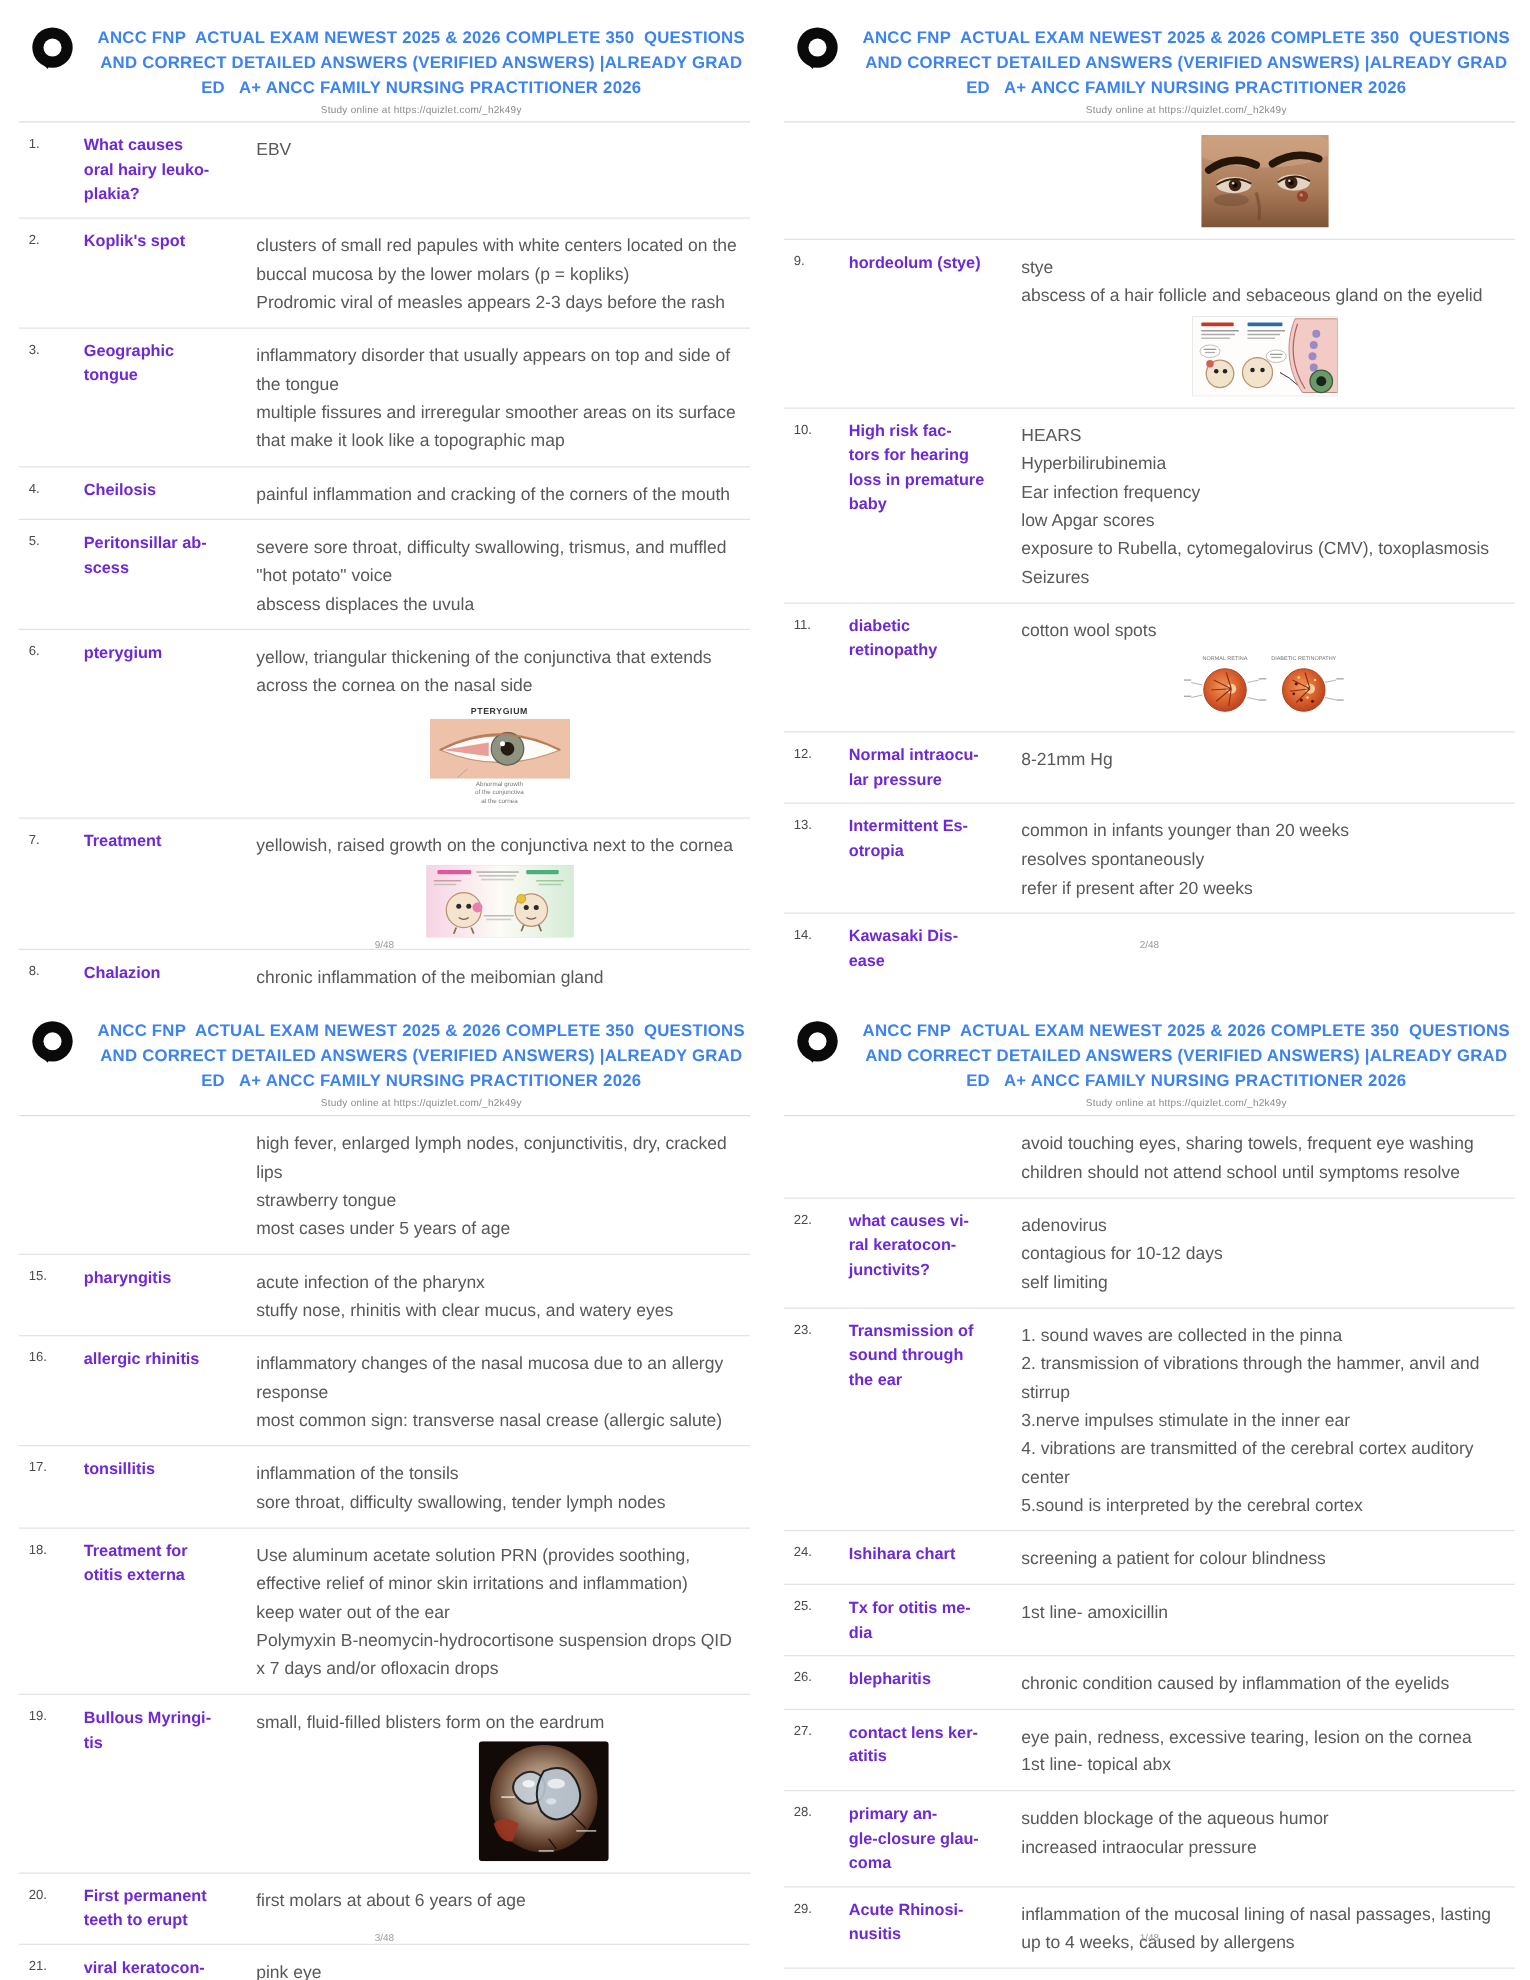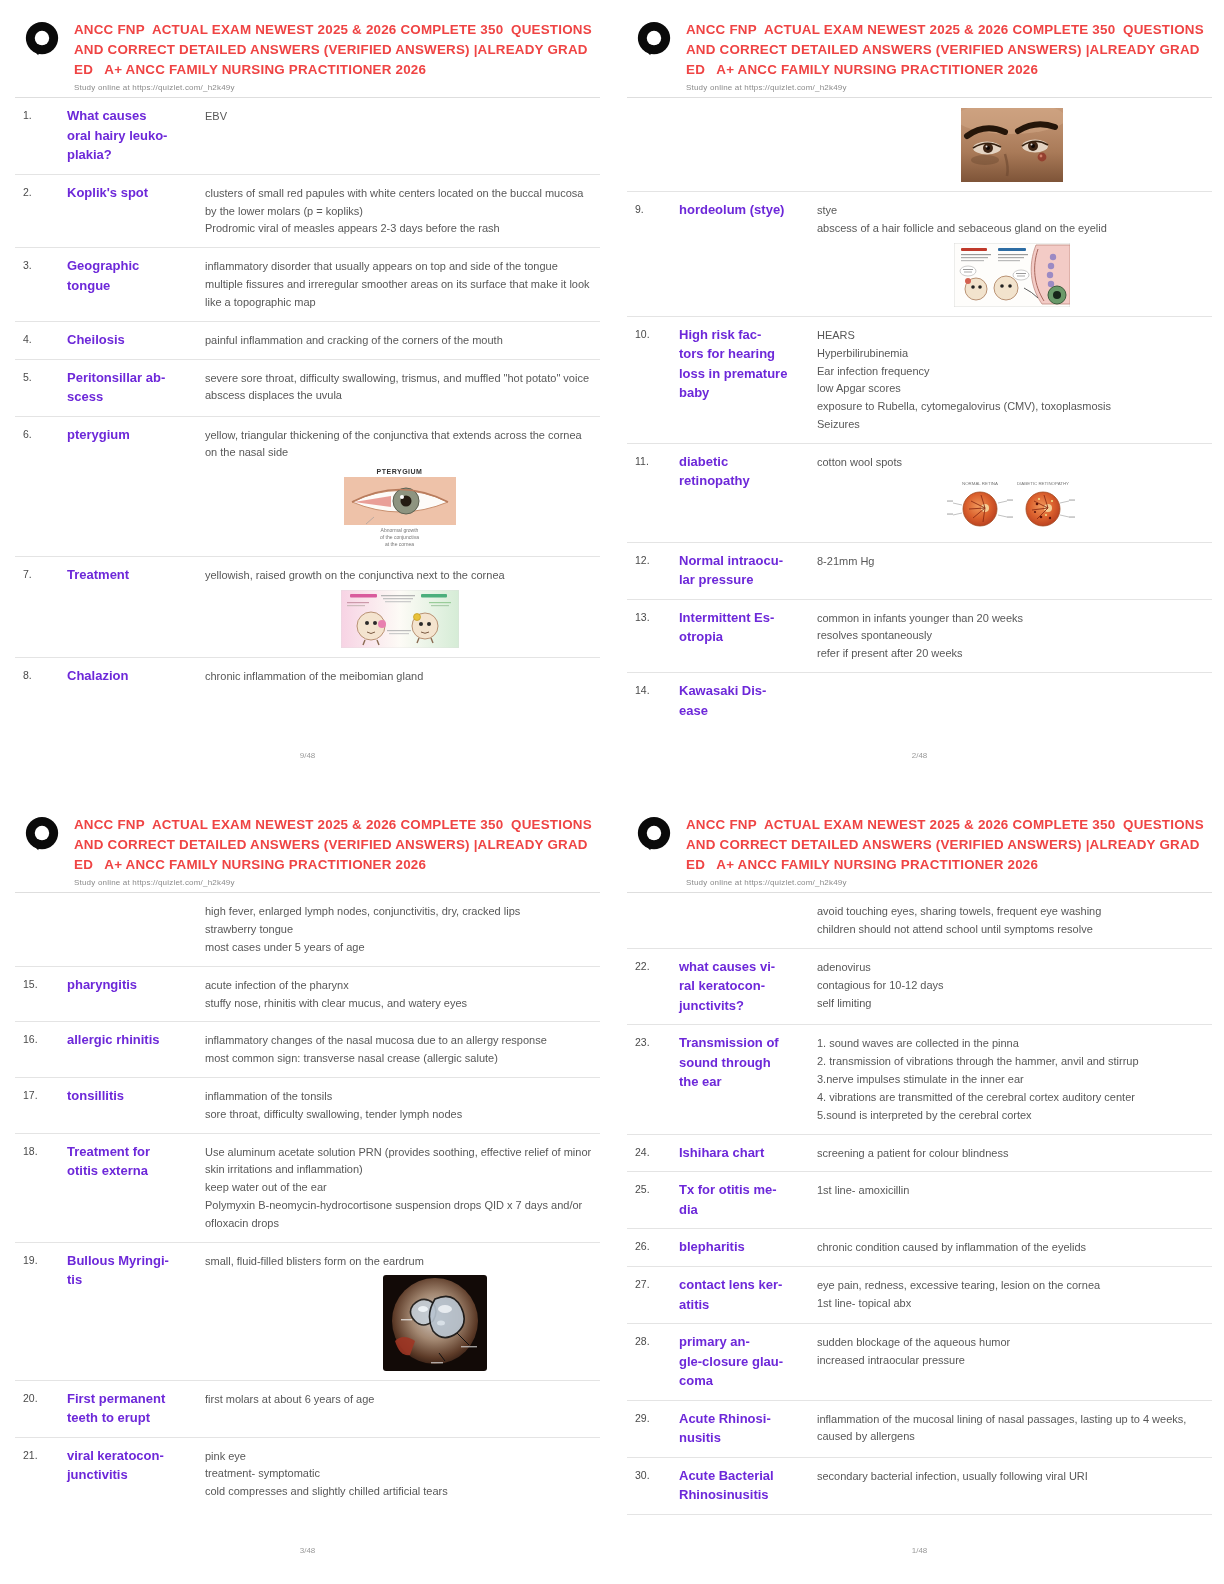--- a/index.html
+++ b/index.html
@@ -4,28 +4,28 @@
 <style>
   html,body{margin:0;padding:0;background:#ffffff;}
   body{width:1224px;height:1584px;position:relative;font-family:"Liberation Sans",sans-serif;overflow:hidden;}
   .page{position:absolute;width:585px;height:752px;background:#fff;}
   #p1{left:15px;top:12px;} #p2{left:627px;top:12px;}
   #p3{left:15px;top:807px;} #p4{left:627px;top:807px;}
 
   .page-header{display:flex;gap:13px;padding:8px 0 5px 8px;border-bottom:1px solid #dedede;align-items:flex-start;}
   .logo{flex:0 0 38px;width:38px;height:38px;}
   .title-block{flex:1;overflow:hidden;}
-  .page-title{font-size:13.4px;font-weight:bold;color:#ef4444;line-height:1.5;white-space:pre;letter-spacing:.2px;}
-  .study-line{font-size:8px;color:#8a8a8a;margin-top:3px;letter-spacing:.2px;}
+  .page-title{font-size:13.4px;font-weight:bold;color:#3b82f6;line-height:1.5;white-space:pre;letter-spacing:.2px;text-align:center;}
+  .study-line{font-size:8px;color:#8a8a8a;margin-top:3px;letter-spacing:.2px;text-align:center;}
 
   .qa-row{display:grid;grid-template-columns:34px 128px 1fr;column-gap:10px;padding:8px 6px 9px 8px;border-bottom:1px solid #e4e4e4;}
   .qa-row.last{border-bottom:none;}
   .num{font-size:10.5px;color:#4a4a4a;padding-top:3px;}
   .term{font-size:13px;font-weight:bold;color:#6d28d9;line-height:1.5;white-space:pre-line;}
-  .def{font-size:11px;color:#585858;line-height:1.62;white-space:pre-line;padding-top:2px;}
+  .def{font-size:14px;color:#585858;line-height:1.62;white-space:pre-line;padding-top:2px;}
 
   .img-block{margin:5px auto 0;text-align:center;}
   .img-block svg{display:block;margin:0 auto;}
   .img-title{font-size:7px;font-weight:bold;color:#333;letter-spacing:.5px;margin-bottom:2px;}
   .img-caption{font-size:5px;color:#777;line-height:1.35;white-space:pre-line;margin-top:2px;}
 
   .page-footer{position:absolute;bottom:4px;left:0;right:0;text-align:center;font-size:8px;color:#9a9a9a;}
 </style>
 </head>
 <body>

